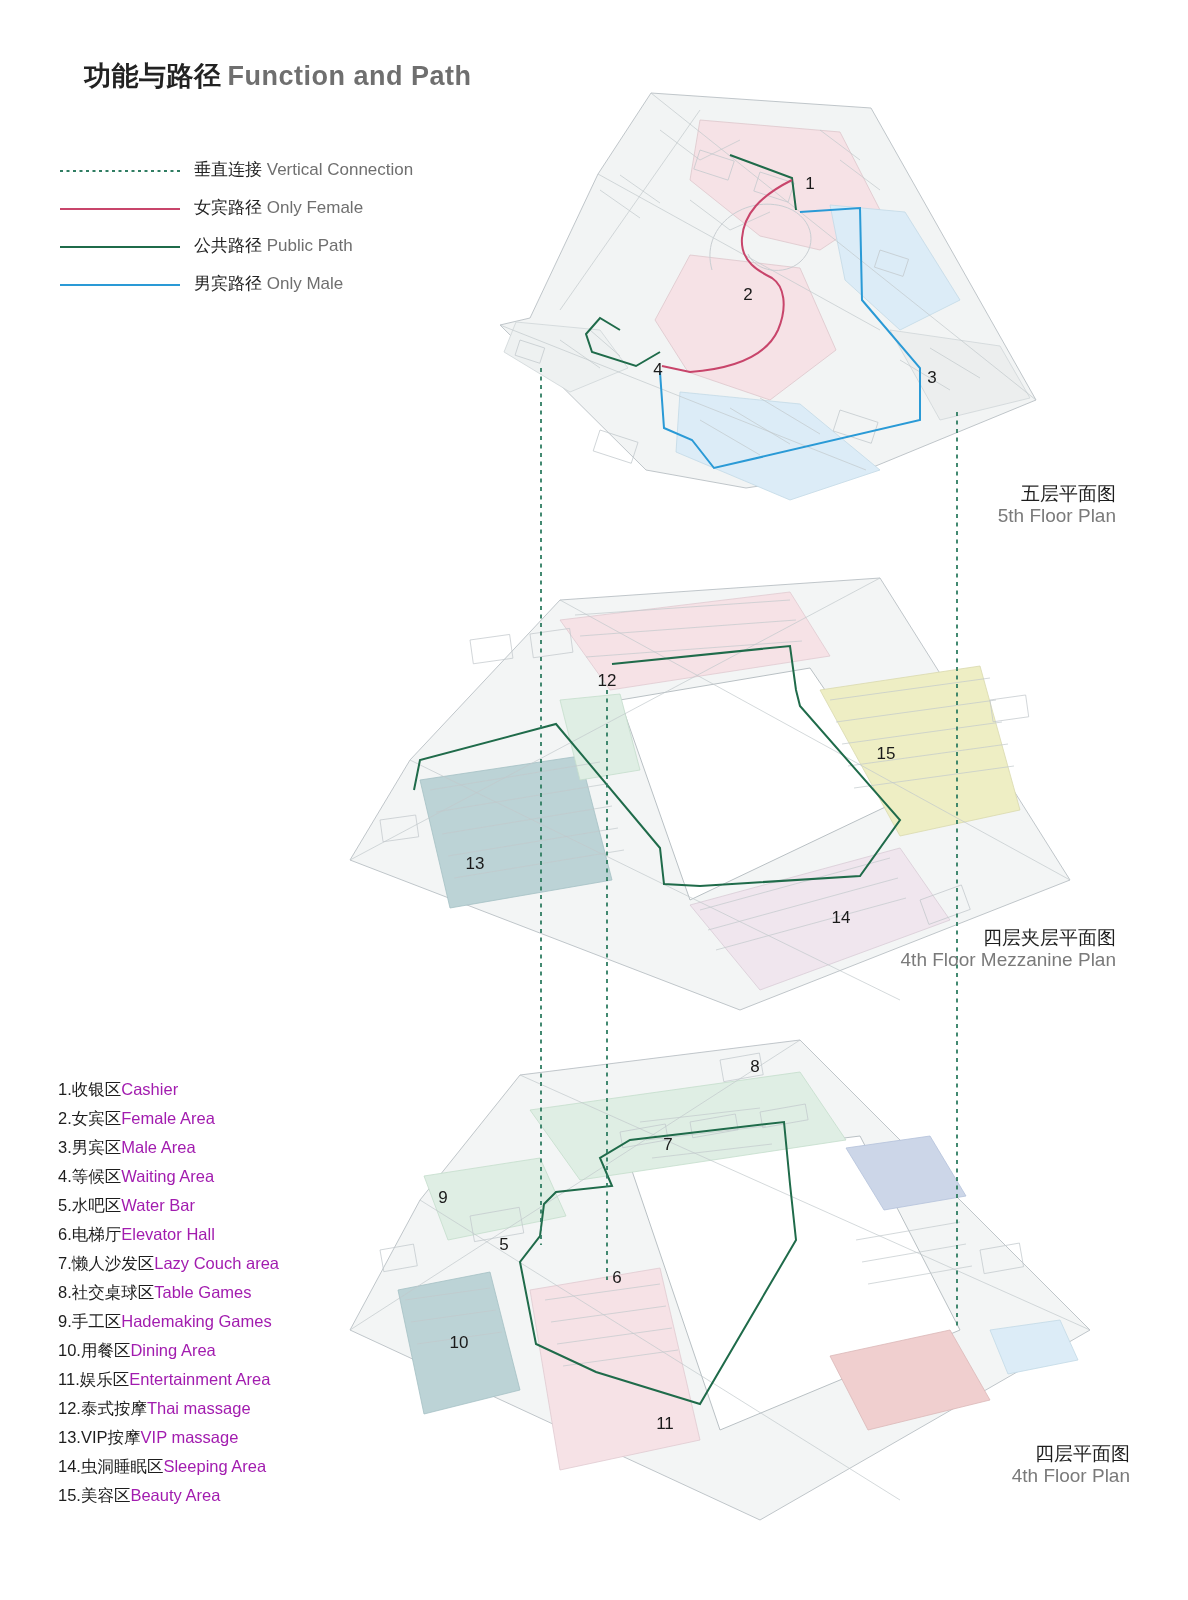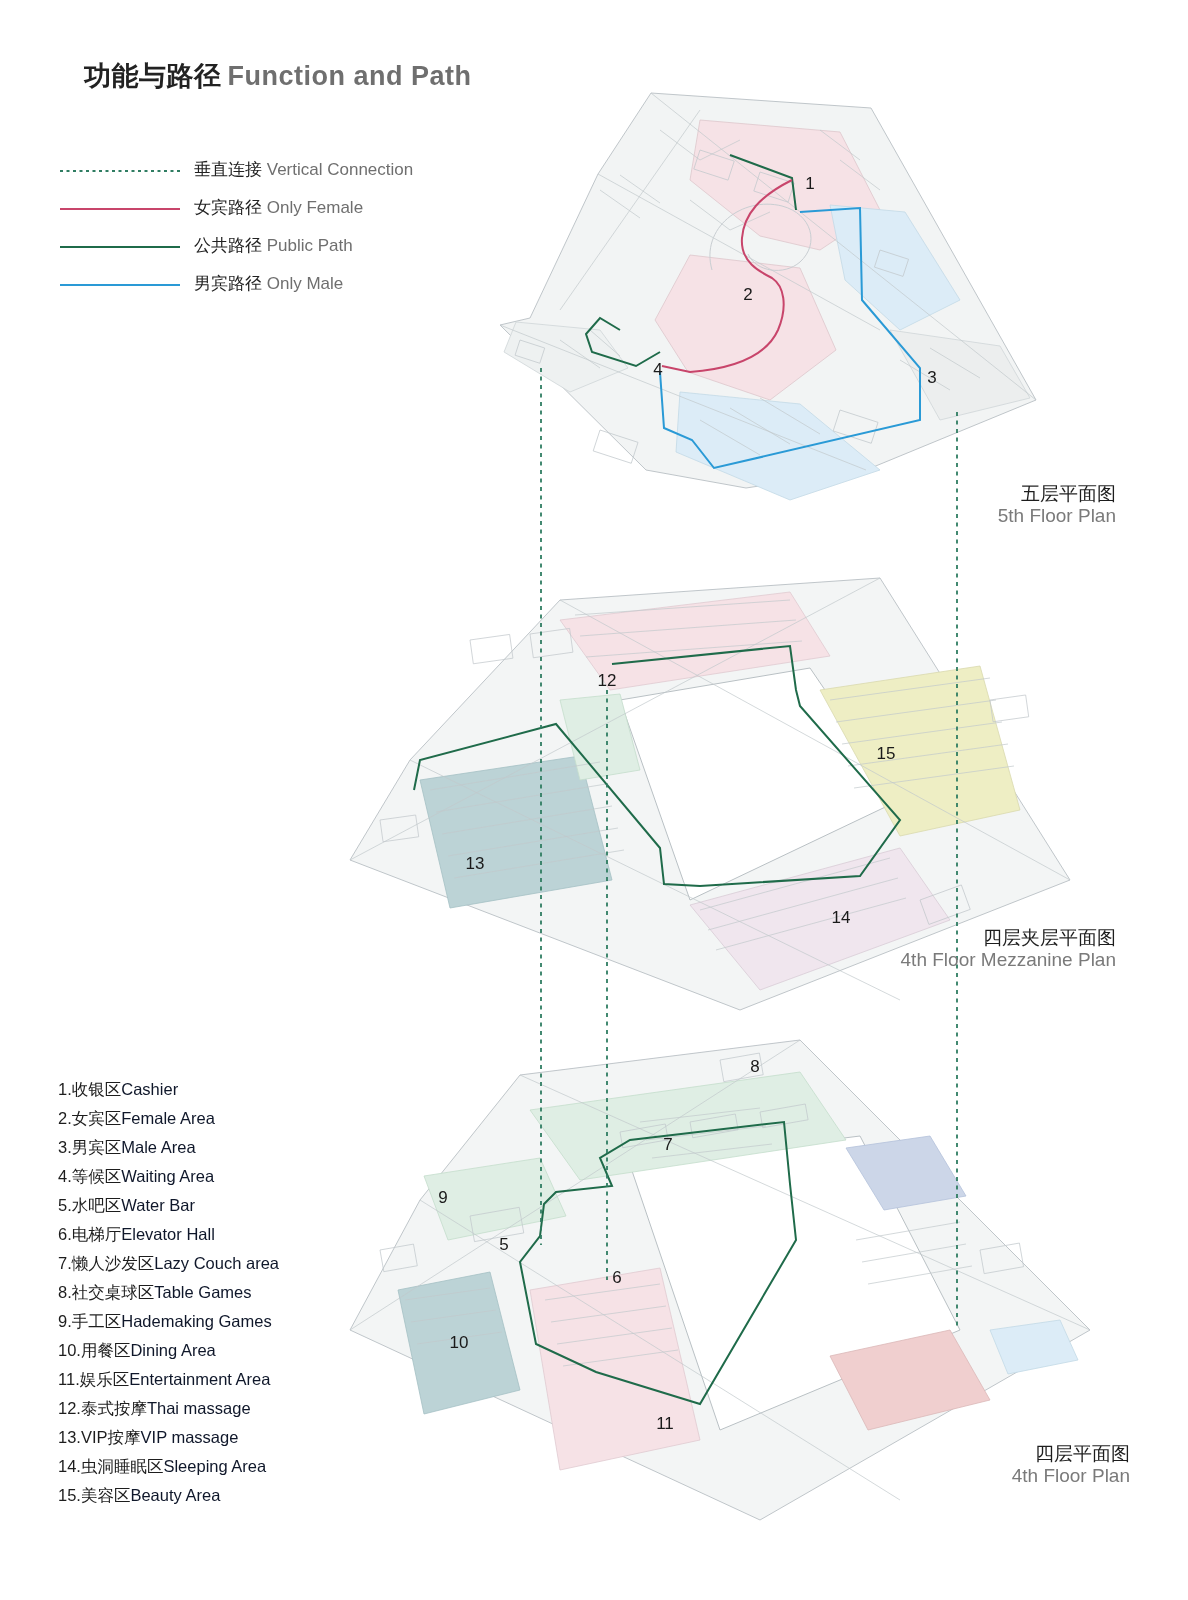--- a/index.html
+++ b/index.html
@@ -15,21 +15,21 @@
   #legend{position:absolute;left:60px;top:150px;}
   .legend-row{display:flex;align-items:center;height:38px;}
   .legend-swatch{width:120px;height:2px;position:relative;margin-right:14px;}
   .legend-label{font-size:17px;white-space:nowrap;}
   .legend-label .cn{color:#222;}
   .legend-label .en{color:#6f6f6f;}
 
   
   #index{position:absolute;left:58px;top:1075px;font-size:16.5px;line-height:29px;}
   #index div .cn{color:#1d1d1d;}
-  #index div .en{color:#0f172a;}
+  #index div .en{color:#a21caf;}
 
   
   .floor-caption{position:absolute;text-align:right;font-size:19px;line-height:22px;}
   .floor-caption .cn{color:#1d1d1d;display:block;}
   .floor-caption .en{color:#7a7a7a;display:block;}
   #cap5{right:72px;top:483px;}
   #cap4m{right:72px;top:920px;margin-top:7px;}
   #cap4{right:58px;top:1443px;}
 
   

